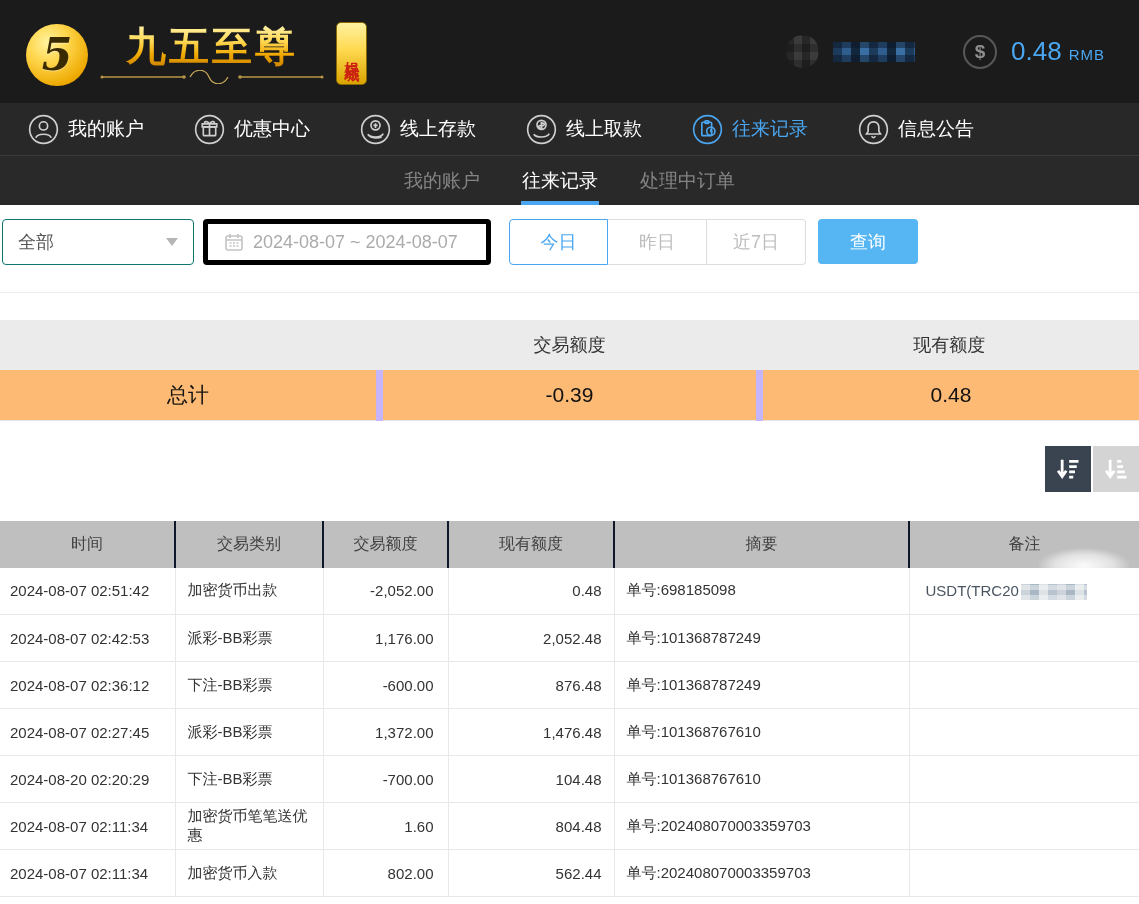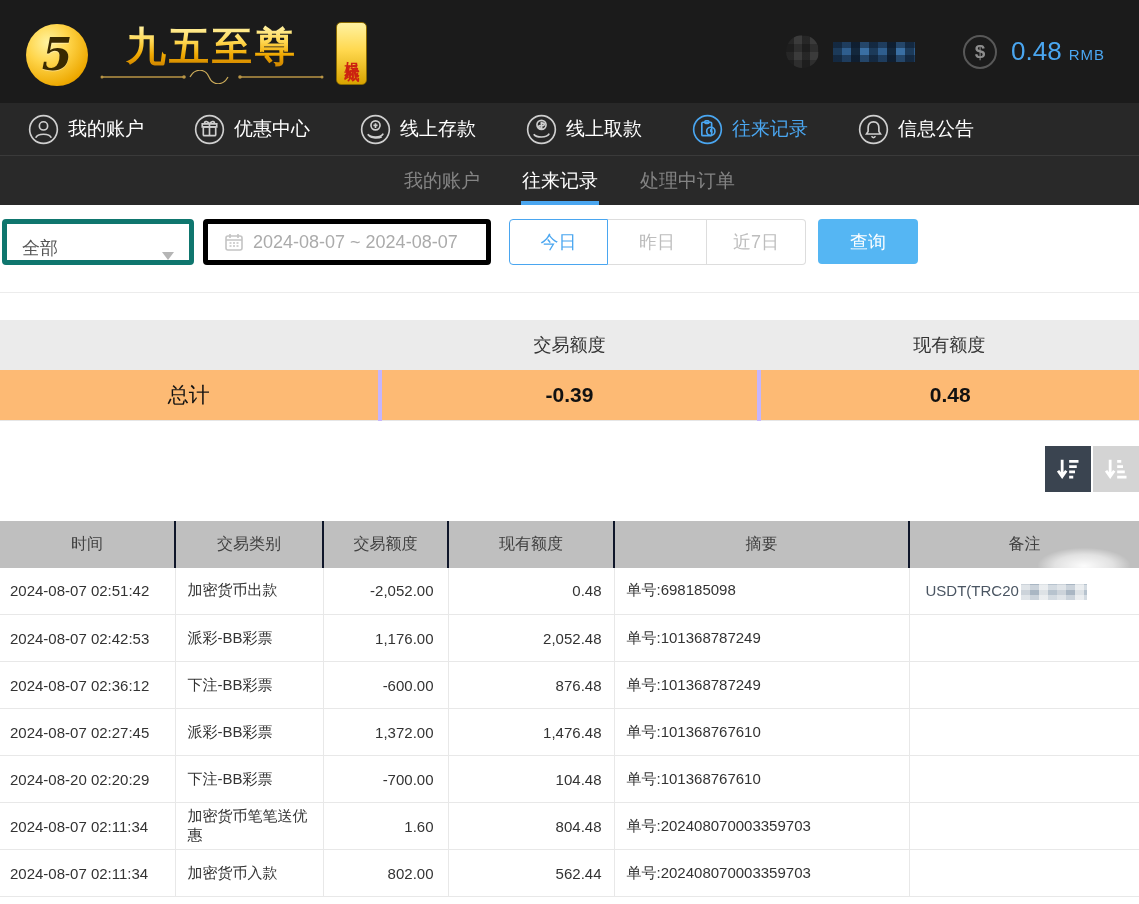--- a/index.html
+++ b/index.html
@@ -51,42 +51,42 @@
 
   
   .sub-nav { height:50px; background:#292929; border-top:1px solid #3a3a3a;
     display:flex; justify-content:center; align-items:stretch; gap:42px; }
   .sub-tab { position:relative; display:flex; align-items:center; color:#848484; font-size:19px; cursor:pointer; }
   .sub-tab.active { color:#ffffff; }
   .sub-tab.active::after { content:""; position:absolute; left:-1px; right:-1px; bottom:0; height:4px; background:var(--accent,#4aa6f0); }
 
   
   .filter-bar { display:flex; align-items:flex-start; padding:14px 0 0 2px; }
-  .select-box { width:192px; height:46px; border:5px solid #0f766e; border-radius:4px;
-    display:flex; align-items:flex-end; padding:0 15px; font-size:18px; color:#555; cursor:pointer; }
+  .select-box { width:192px; height:46px; border:1px solid #0f766e; border-radius:4px;
+    display:flex; align-items:center; padding:0 15px; font-size:18px; color:#555; cursor:pointer; }
   .select-caret { margin-left:auto; width:0; height:0; border-left:6px solid transparent; border-right:6px solid transparent; border-top:8px solid #b5b5b5; }
   .date-box { margin-left:9px; width:288px; height:46px; border:5px solid #000000; border-radius:4px;
     display:flex; align-items:center; gap:9px; padding:0 16px; font-size:18px; color:#ababab; cursor:pointer; }
   .btn-group { margin-left:18px; display:flex; height:46px; }
   .quick-btn { width:99px; background:#fff; border:1px solid #ddd; border-left-width:0;
     font-size:18px; color:#bdbdbd; cursor:pointer; font-family:inherit; }
   .quick-btn:first-child { border-left-width:1px; border-radius:4px 0 0 4px; }
   .quick-btn:last-child { border-radius:0 4px 4px 0; }
   .quick-btn.active { border:1px solid var(--accent,#55aef0); color:var(--accent,#55aef0); }
   .search-btn { margin-left:12px; width:100px; height:45px; border:none; border-radius:4px;
     background:var(--accent-btn,#55b6f3); color:#fff; font-size:18px; cursor:pointer; font-family:inherit; }
 
   .divider { border-bottom:1px solid #ececec; margin-top:27px; }
 
   
   .summary-table { width:100%; border-collapse:collapse; margin-top:27px; table-layout:fixed; }
   .summary-table th { height:50px; background:#ebebeb; font-weight:normal; font-size:18px; color:#333; }
   .summary-table td { height:50px; background:#fdba74; text-align:center; font-size:21px; color:#111;
     border-bottom:1px solid #e6e6e6; }
-  .summary-table td + td { border-left:4px solid #c4b5fd;font-weight:bold; }
+  .summary-table td + td { border-left:7px solid #c4b5fd; }
 
   
   .sort-row { display:flex; justify-content:flex-end; gap:2px; margin-top:25px; padding-right:0; }
   .sort-btn { width:46px; height:46px; border:none; display:flex; align-items:center; justify-content:center; cursor:pointer; }
   .sort-btn.dark { background:#3a4450; }
   .sort-btn.light { background:#d4d4d4; }
 
   
   .main-table { width:100%; border-collapse:collapse; margin-top:29px; table-layout:fixed; }
   .main-table th { height:47px; background:#bfbfbf; color:#404040; font-size:16px; font-weight:normal; }

